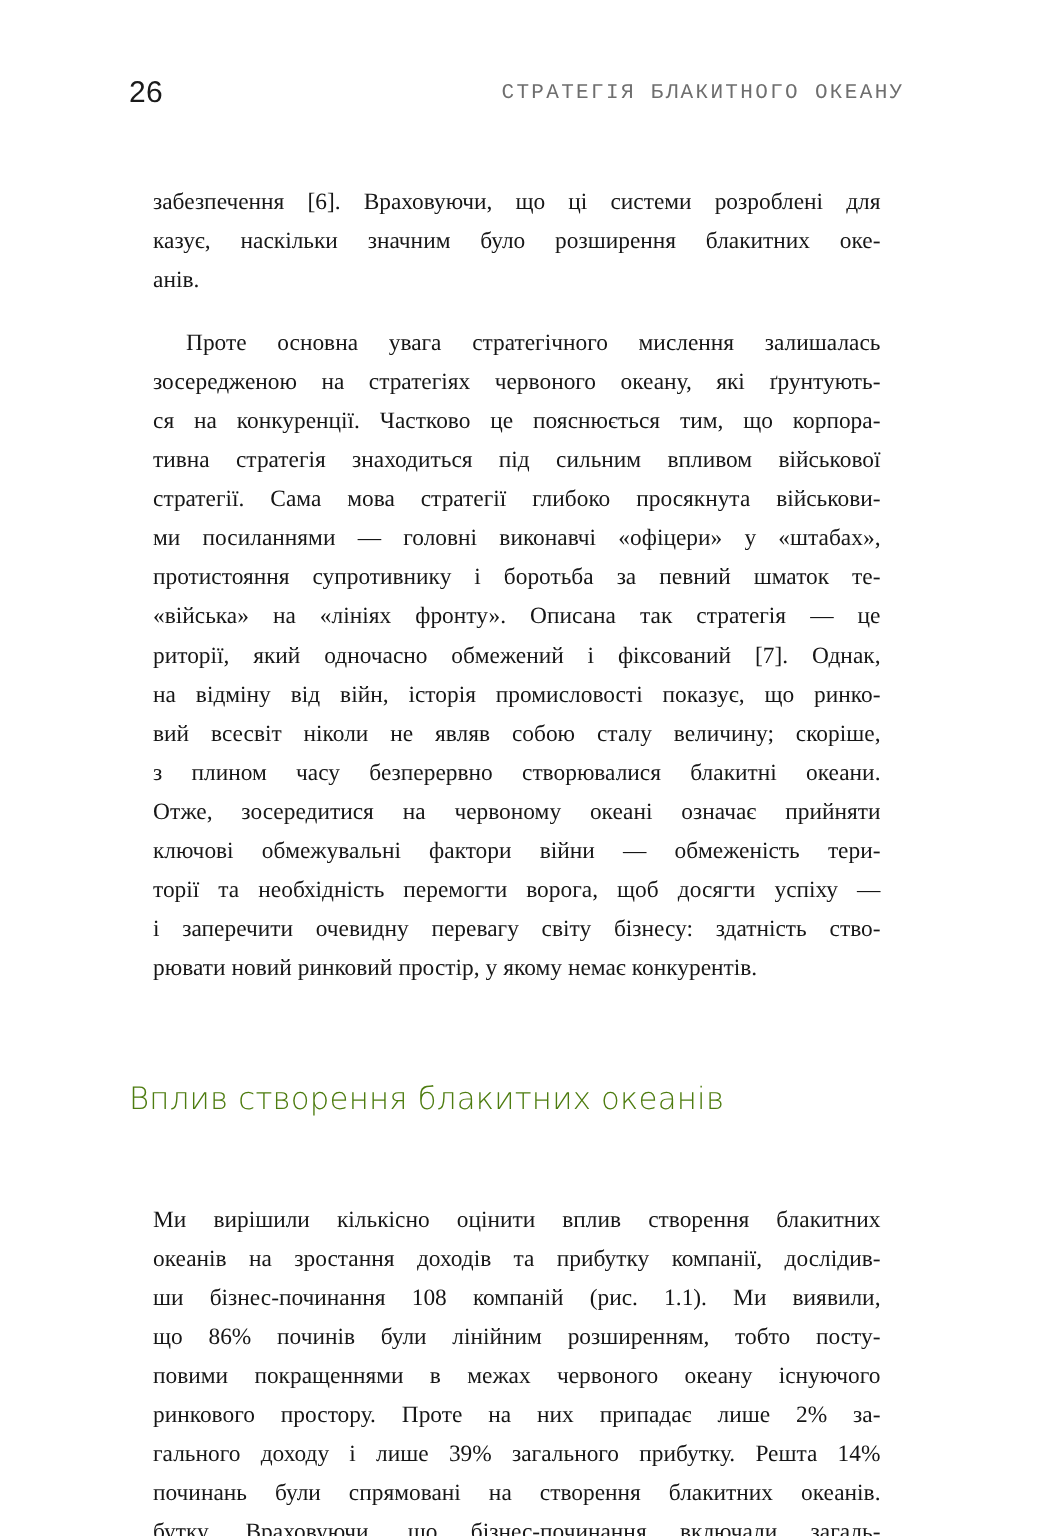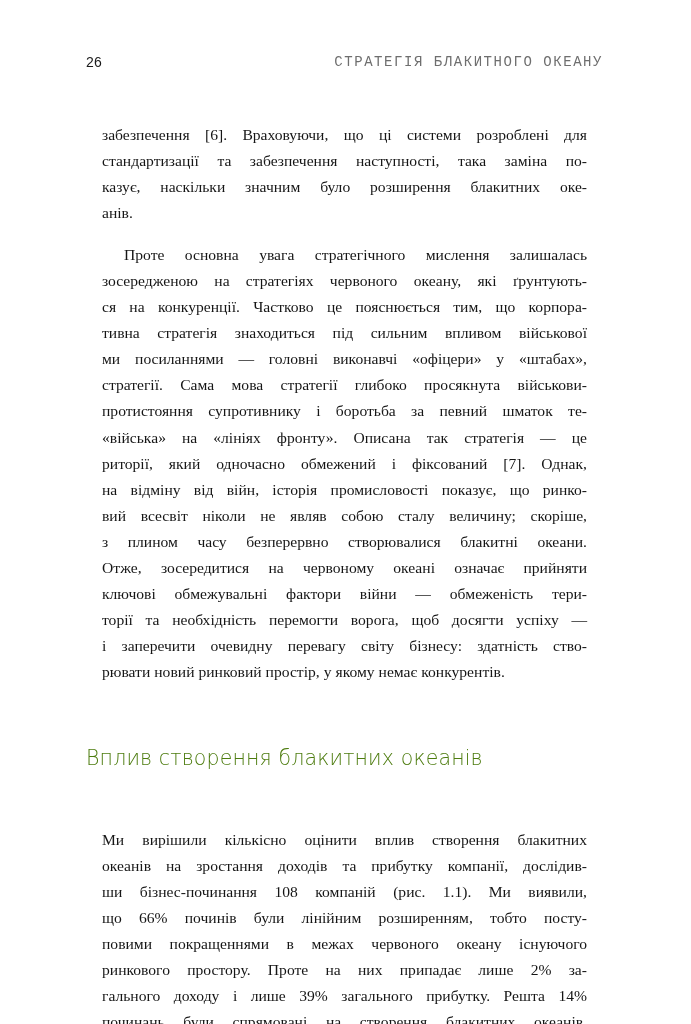--- a/index.html
+++ b/index.html
@@ -30,21 +30,21 @@
     left: 86px;
     top: 52px;
     width: 517px;
     height: 20px;
   }
   .folio {
     position: absolute;
     left: 0;
     top: 0;
     font-family: "Liberation Sans", "DejaVu Sans", sans-serif;
-    font-size: 14px;
+    font-size: 20px;
     line-height: 20px;
     color: #1a1a1a;
     letter-spacing: 0.2px;
   }
   .head-title {
     position: absolute;
     left: 0;
     right: 0;
     top: 1px;
     text-align: right;
@@ -109,32 +109,31 @@
 
   <div class="running-head">
     <div class="folio">26</div>
     <div class="head-title">СТРАТЕГІЯ БЛАКИТНОГО ОКЕАНУ</div>
   </div>
 
   <div class="column">
 
     <p class="body">
       <span class="ln">забезпечення [6]. Враховуючи, що ці системи розроблені для</span>
-      <span class="ln">стандартизації та забезпечення наступності, така заміна по-</span>
       <span class="ln">казує, наскільки значним було розширення блакитних оке-</span>
       <span class="ln last">анів.</span>
     </p>
 
     <p class="body">
       <span class="ln ind">Проте основна увага стратегічного мислення залишалась</span>
       <span class="ln">зосередженою на стратегіях червоного океану, які ґрунтують-</span>
       <span class="ln">ся на конкуренції. Частково це пояснюється тим, що корпора-</span>
       <span class="ln">тивна стратегія знаходиться під сильним впливом військової</span>
+      <span class="ln">стратегії. Сама мова стратегії глибоко просякнута військови-</span>
       <span class="ln">ми посиланнями — головні виконавчі «офіцери» у «штабах»,</span>
-      <span class="ln">стратегії. Сама мова стратегії глибоко просякнута військови-</span>
       <span class="ln">протистояння супротивнику і боротьба за певний шматок те-</span>
       <span class="ln">«війська» на «лініях фронту». Описана так стратегія — це</span>
       <span class="ln">риторії, який одночасно обмежений і фіксований [7]. Однак,</span>
       <span class="ln">на відміну від війн, історія промисловості показує, що ринко-</span>
       <span class="ln">вий всесвіт ніколи не являв собою сталу величину; скоріше,</span>
       <span class="ln">з плином часу безперервно створювалися блакитні океани.</span>
       <span class="ln">Отже, зосередитися на червоному океані означає прийняти</span>
       <span class="ln">ключові обмежувальні фактори війни — обмеженість тери-</span>
       <span class="ln">торії та необхідність перемогти ворога, щоб досягти успіху —</span>
       <span class="ln">і заперечити очевидну перевагу світу бізнесу: здатність ство-</span>
@@ -144,21 +143,21 @@
     <div class="gap-before-heading"></div>
 
     <h2 class="section-heading">Вплив створення блакитних океанів</h2>
 
     <div class="gap-after-heading"></div>
 
     <p class="body">
       <span class="ln">Ми вирішили кількісно оцінити вплив створення блакитних</span>
       <span class="ln">океанів на зростання доходів та прибутку компанії, дослідив-</span>
       <span class="ln">ши бізнес-починання 108 компаній (рис. 1.1). Ми виявили,</span>
-      <span class="ln">що 66% починів були лінійним розширенням, тобто посту-</span>
+      <span class="ln">що 86% починів були лінійним розширенням, тобто посту-</span>
       <span class="ln">повими покращеннями в межах червоного океану існуючого</span>
       <span class="ln">ринкового простору. Проте на них припадає лише 2% за-</span>
       <span class="ln">гального доходу і лише 39% загального прибутку. Решта 14%</span>
       <span class="ln">починань були спрямовані на створення блакитних океанів.</span>
       <span class="ln">бутку. Враховуючи, що бізнес-починання включали загаль-</span>
       <span class="ln last">ні інвестиції, зроблені для створення червоного і блакитного</span>
     </p>
 
   </div>
 </div>

